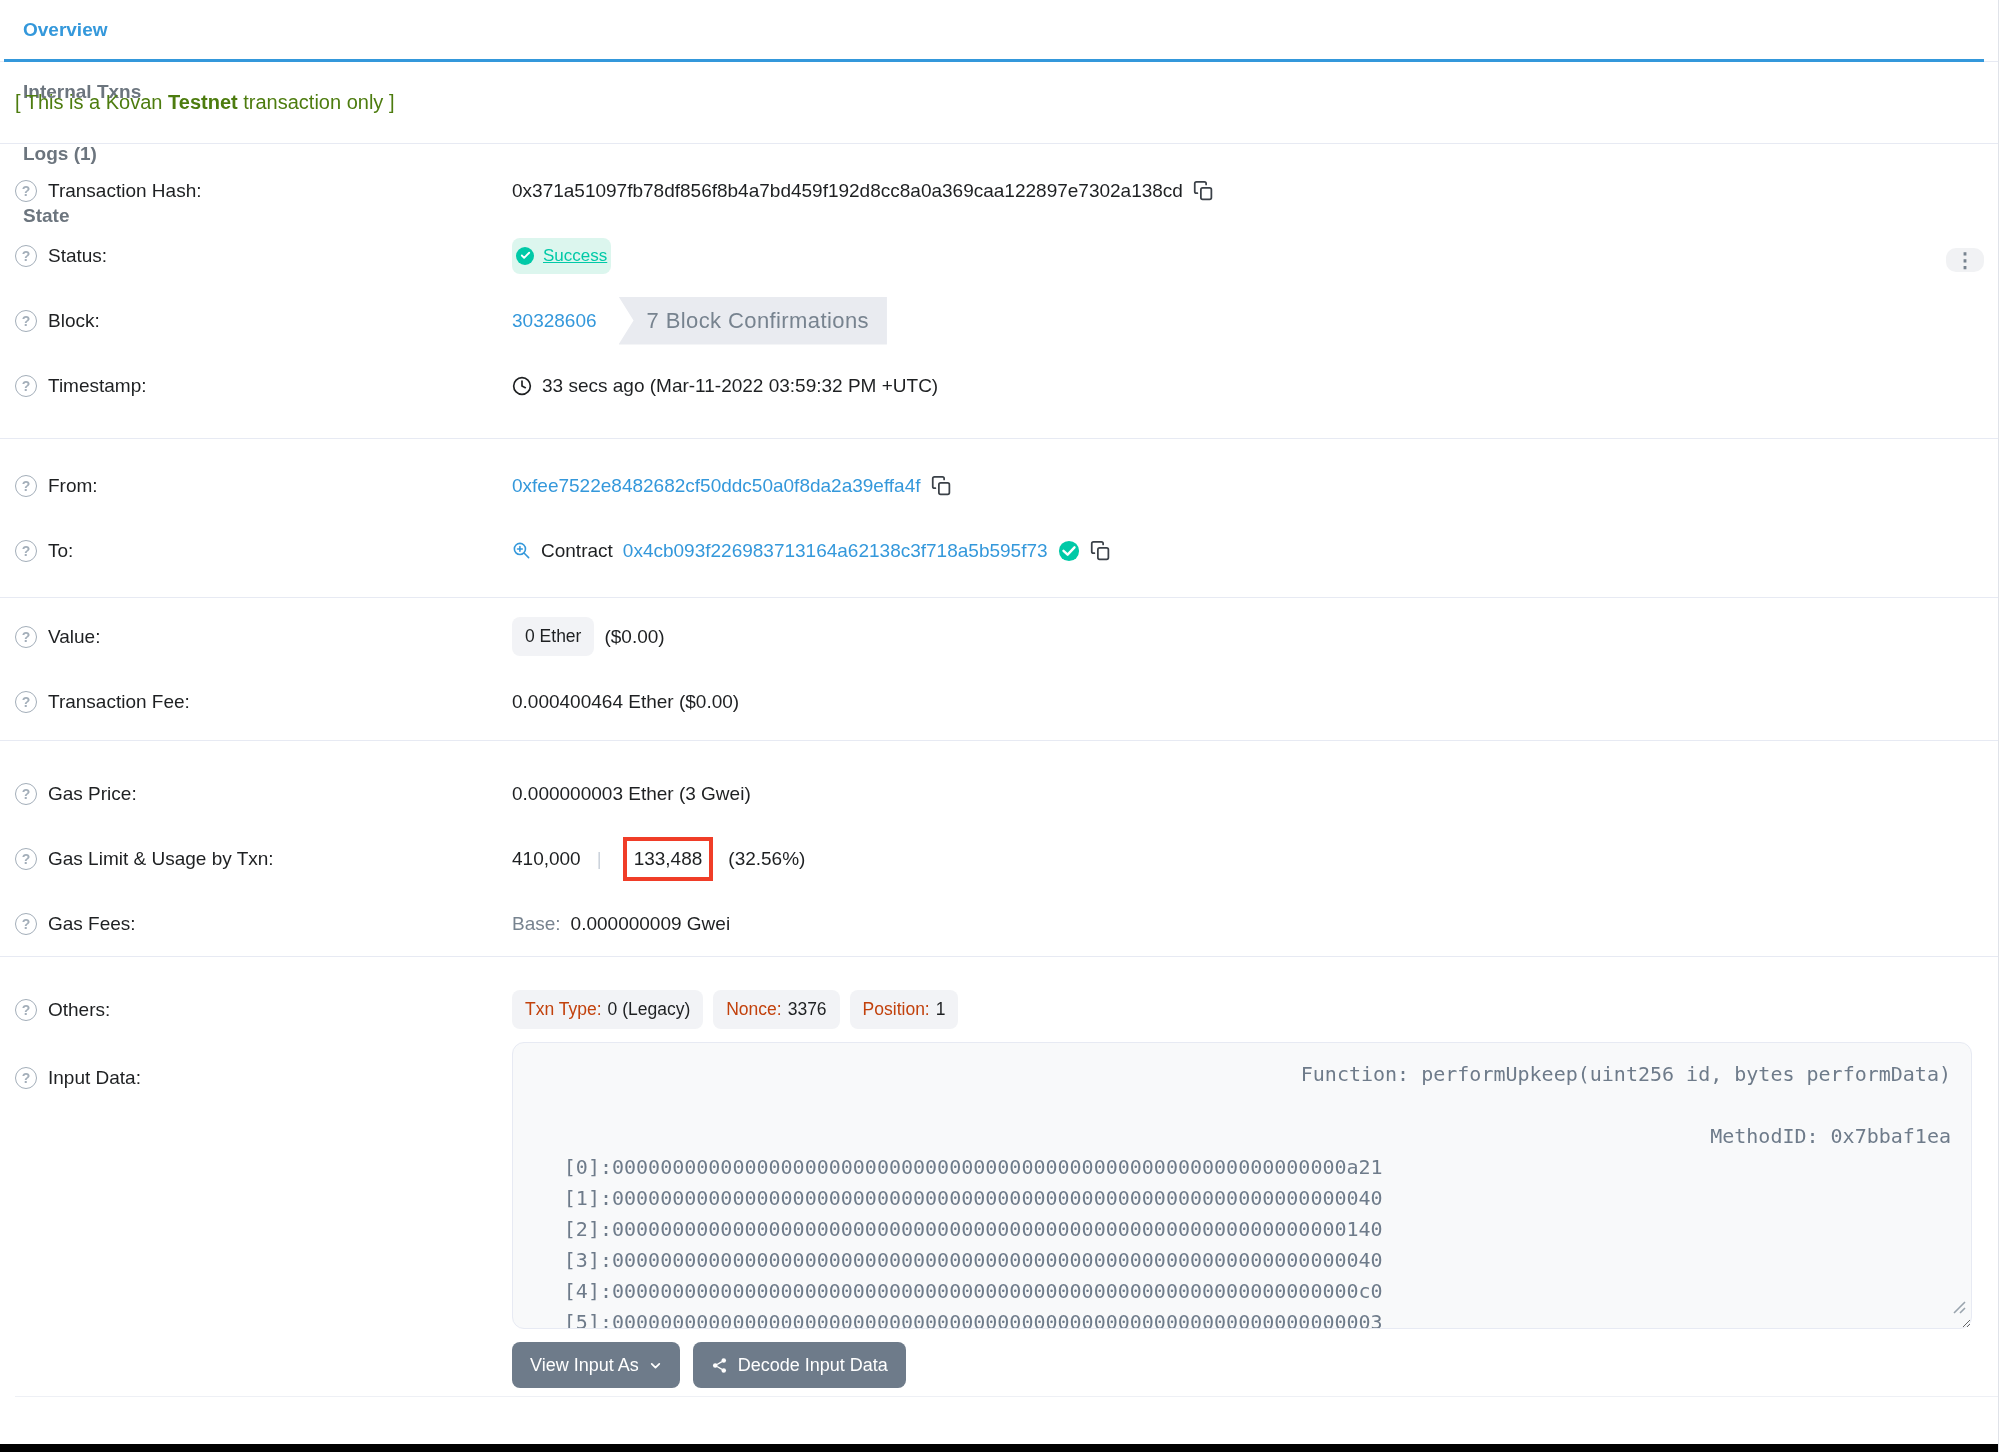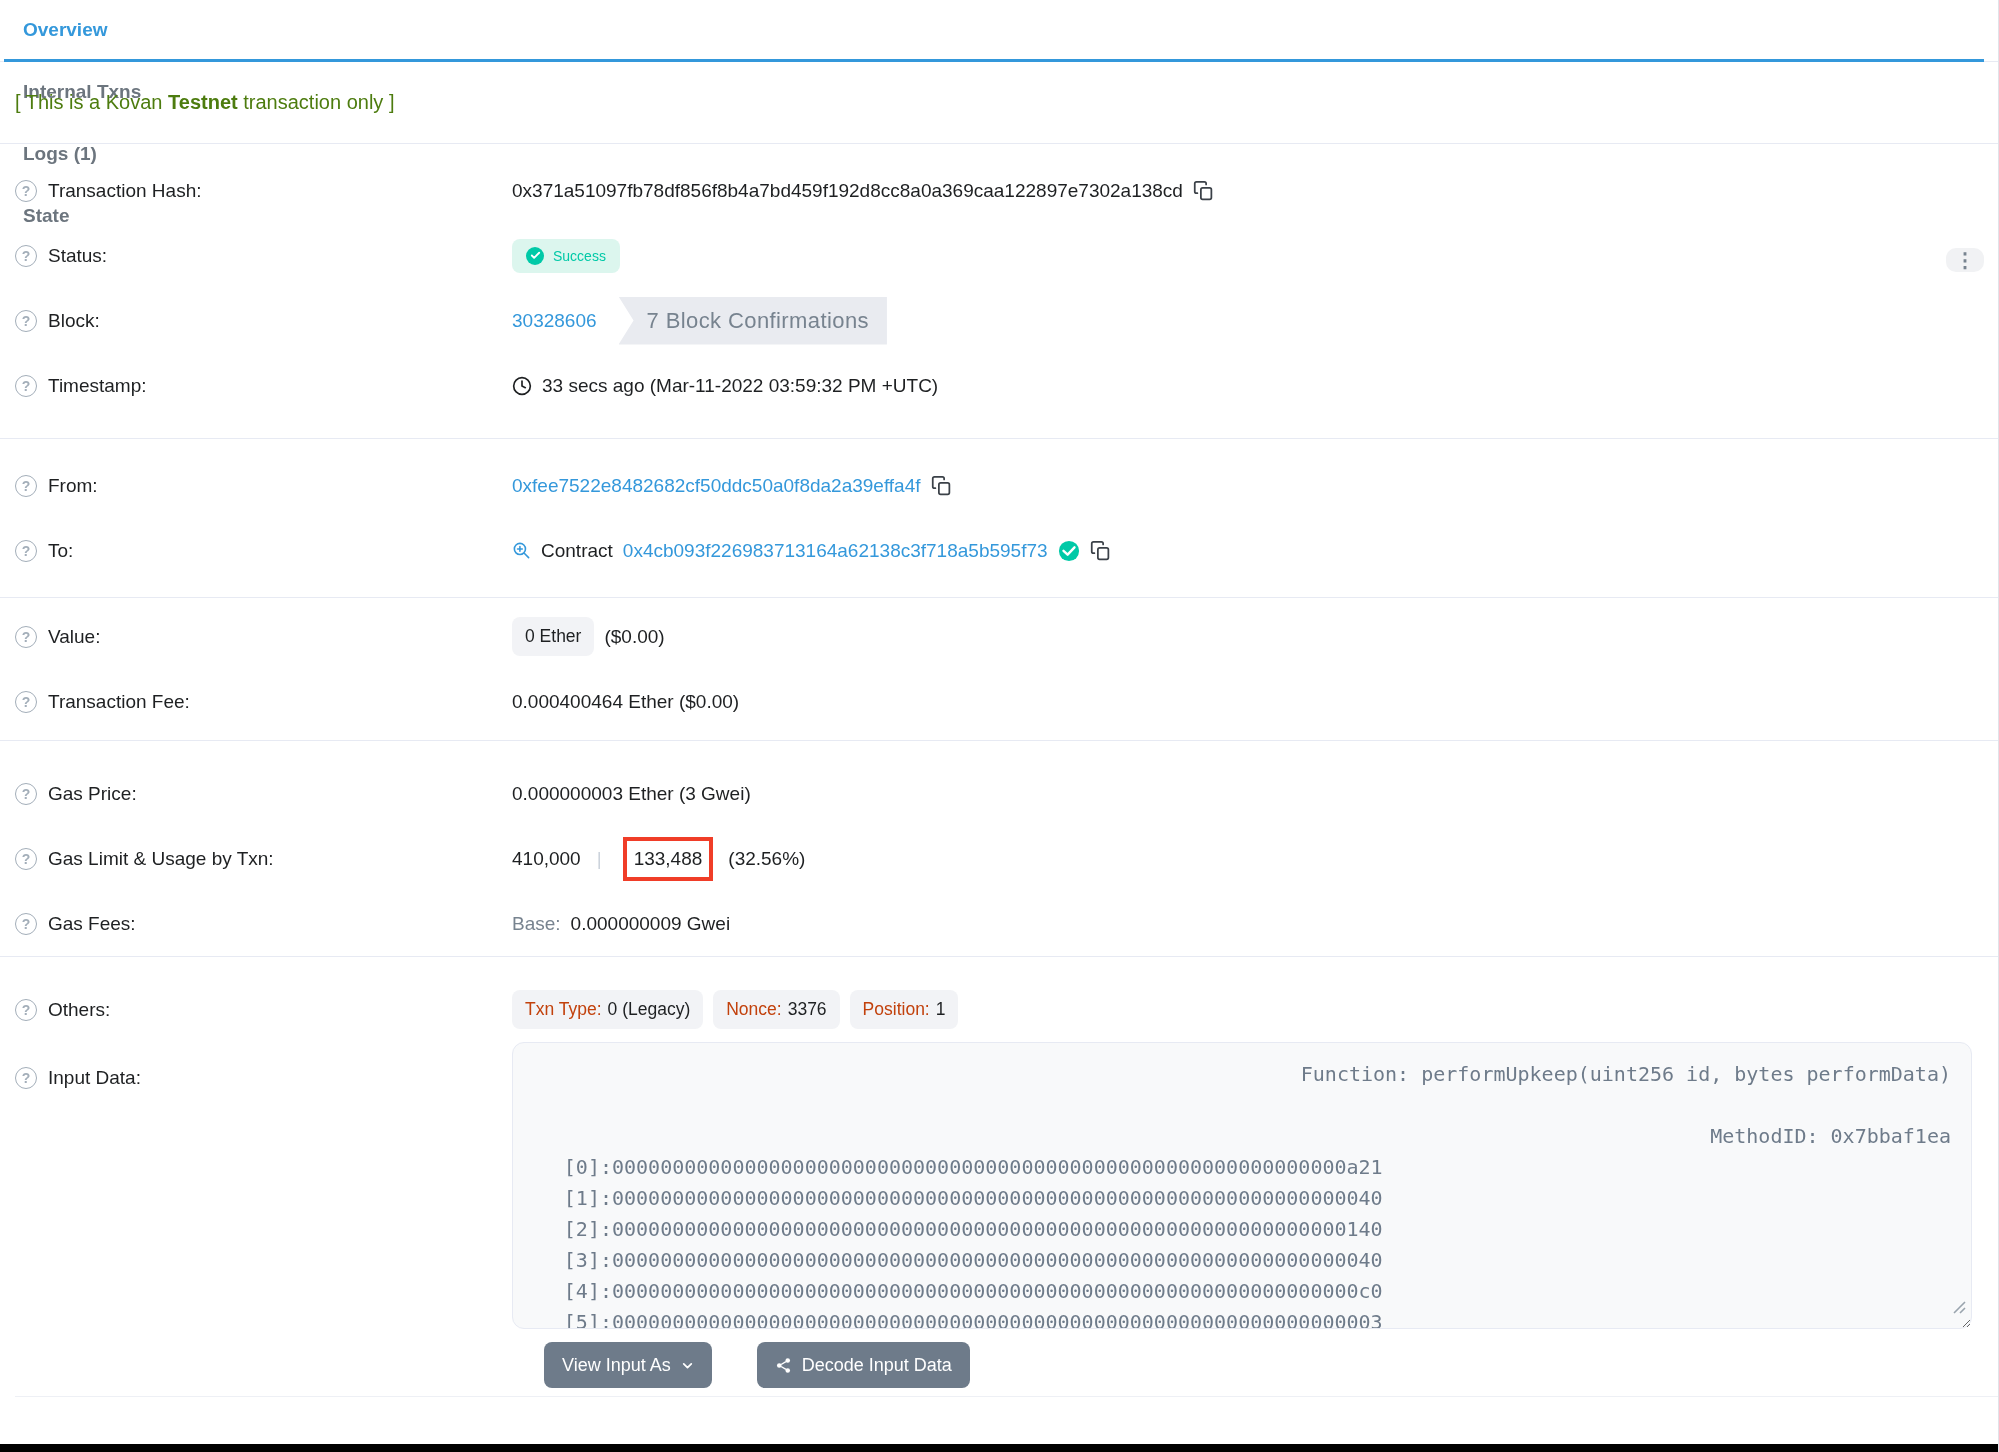--- a/index.html
+++ b/index.html
@@ -44,21 +44,21 @@
   }
 
   a.link { color:#3498db; text-decoration:none; cursor:pointer; }
 
   .icon-btn { display:inline-flex; align-items:center; cursor:pointer; color:#3b4148; }
   .icon-btn svg { display:block; }
 
   
   .badge-success {
     display:inline-flex; align-items:center; gap:9px; background:#dcf6ee; color:#00c9a7;
-    border-radius:8px; padding:8px 14px; font-size:14px;
+    border-radius:8px; padding:8px 4px; font-size:17px;text-decoration:underline;
   }
   .check-bubble {
     width:18px; height:18px; border-radius:50%; background:#00c9a7; color:#fff;
     display:flex; align-items:center; justify-content:center;
   }
 
   
   .badge-confirm {
     margin-left:12px; background:#e9ebf0; color:#77838f; font-size:22px; letter-spacing:.4px;
     padding:11px 18px 11px 28px;
@@ -93,21 +93,21 @@
   .mline { white-space:pre; }
   .blank-line { height:31px; }
   .word { display:flex; white-space:pre; }
   .widx { width:79px; flex:0 0 79px; }
   .resize-grip { position:absolute; right:5px; bottom:5px; color:#9aa4ae; }
 
   .btn-row { display:flex; gap:13px; margin-top:13px; }
   .btn {
     display:inline-flex; align-items:center; gap:10px; background:#6e7b8a; color:#fff;
     border:none; border-radius:8px; padding:0 18px; height:46px; font-size:18px;
-    font-family:"Liberation Sans", sans-serif; cursor:pointer;margin-left:32px;
+    font-family:"Liberation Sans", sans-serif; cursor:pointer;
   }
 
   .final-divider { border-top:1px solid #eef0f5; margin-left:15px; }
   .bottom-bar { position:absolute; left:0; right:0; bottom:0; height:8px; background:#000; }
 </style>
 </head>
 <body>
 
 <div class="page">
 

